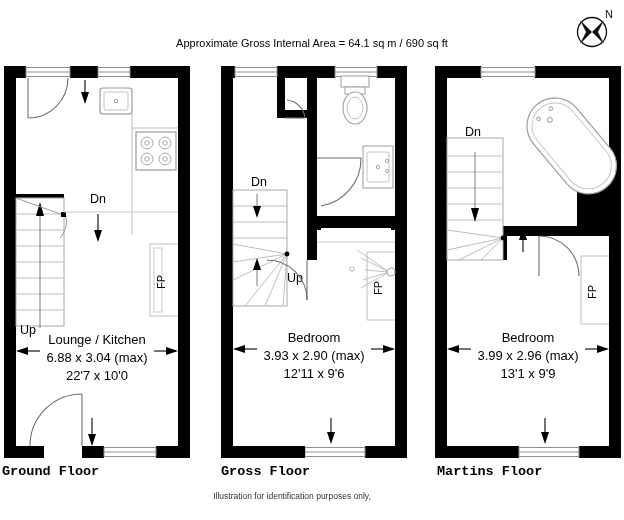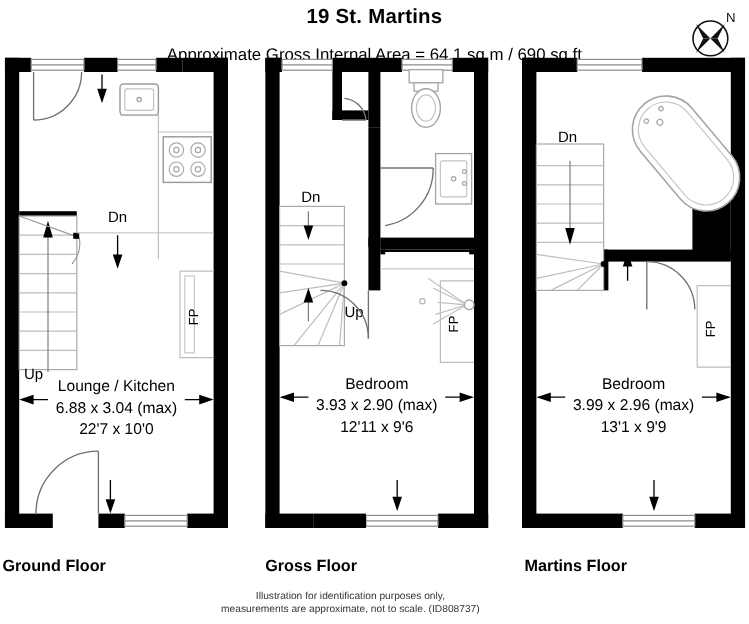--- a/index.html
+++ b/index.html
@@ -14,55 +14,55 @@
   .sheet{position:absolute;inset:0;}
 
   
   .title{
     position:absolute;left:0;top:4px;width:624px;
     text-align:center;font-size:17px;font-weight:bold;
     letter-spacing:.2px;
   }
   .subtitle{
     position:absolute;left:0;top:37px;width:624px;
-    text-align:center;font-size:14px;
+    text-align:center;font-size:11px;
   }
 
   
   .compass{position:absolute;left:572px;top:6px;width:48px;height:48px;}
 
   
-  .plan{position:absolute;top:48px;width:154px;height:392px;}
+  .plan{position:absolute;top:66px;width:154px;height:392px;}
   #plan-ground{left:4px;}
   #plan-first{left:221px;}
   #plan-second{left:435px;}
   .plan svg{display:block;}
 
   
   .floor-caption{
     position:absolute;top:464px;font-size:13.5px;font-weight:bold;
     white-space:nowrap;
+    font-family:Liberation Mono, monospace;
   }
   #caption-ground{left:2px;}
   #caption-first{left:221px;}
   #caption-second{left:437px;}
 
   
   .footer{
     position:absolute;left:0;top:491px;width:584px;text-align:center;
     font-size:8.5px;line-height:11px;color:#333;
   }
   .footer div{display:block;}
 </style>
 </head>
 <body>
 
 <div class="sheet">
 
-  <div class="title">19 St. Martins</div>
   <div class="subtitle">Approximate Gross Internal Area = 64.1 sq m / 690 sq ft</div>
 
   <div class="compass">
     <svg width="48" height="48" viewBox="0 0 48 48">
       <circle cx="20" cy="26" r="14.5" fill="none" stroke="#111" stroke-width="1.3"></circle>
       <polygon points="20,26 8,14 14,26" fill="#111"></polygon>
       <polygon points="20,26 14,26 8,38" fill="#111"></polygon>
       <polygon points="20,26 32,38 26,26" fill="#111"></polygon>
       <polygon points="20,26 26,26 32,14" fill="#111"></polygon>
       <text x="33" y="12" font-family="'Liberation Sans', sans-serif" font-size="11" fill="#111">N</text>
@@ -414,16 +414,15 @@
       </g>
     </svg>
   </div>
 
   <div class="floor-caption" id="caption-ground">Ground Floor</div>
   <div class="floor-caption" id="caption-first">Gross Floor</div>
   <div class="floor-caption" id="caption-second">Martins Floor</div>
 
   <div class="footer">
     <div>Illustration for identification purposes only,</div>
-    <div>measurements are approximate, not to scale.  (ID808737)</div>
   </div>
 
 </div>
 
 </body></html>

